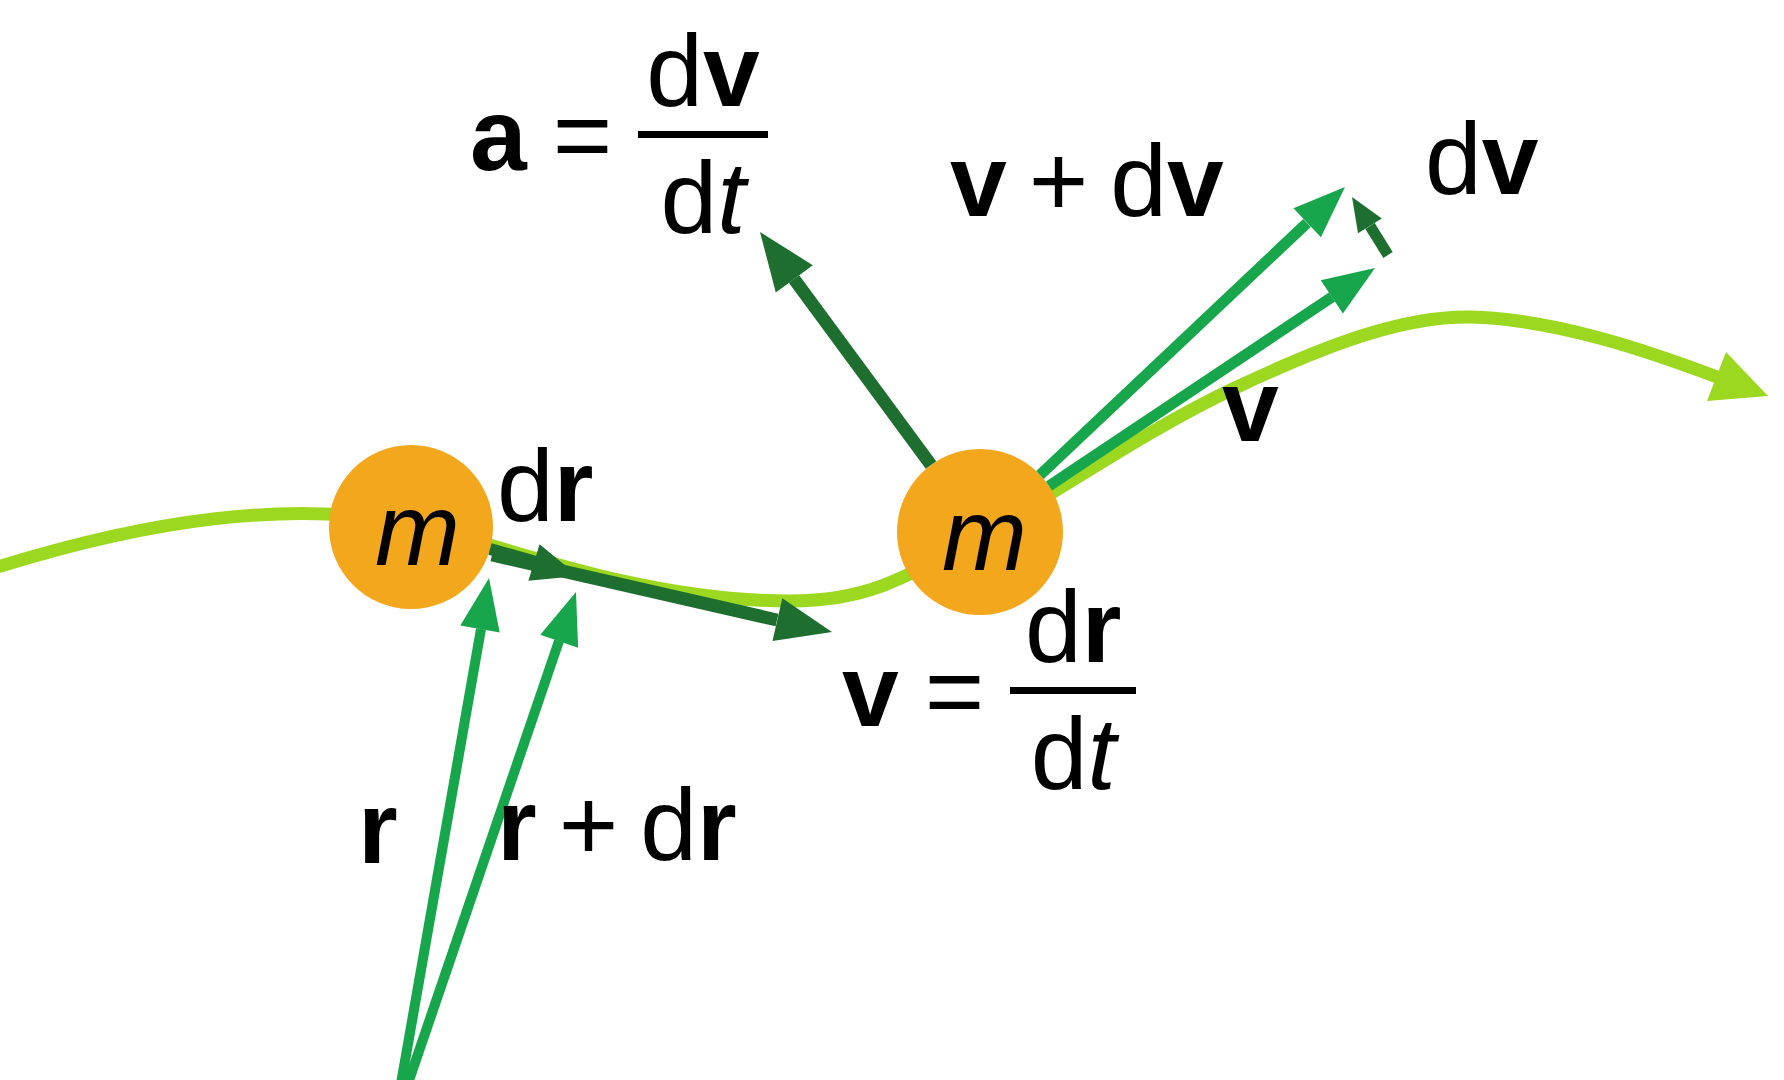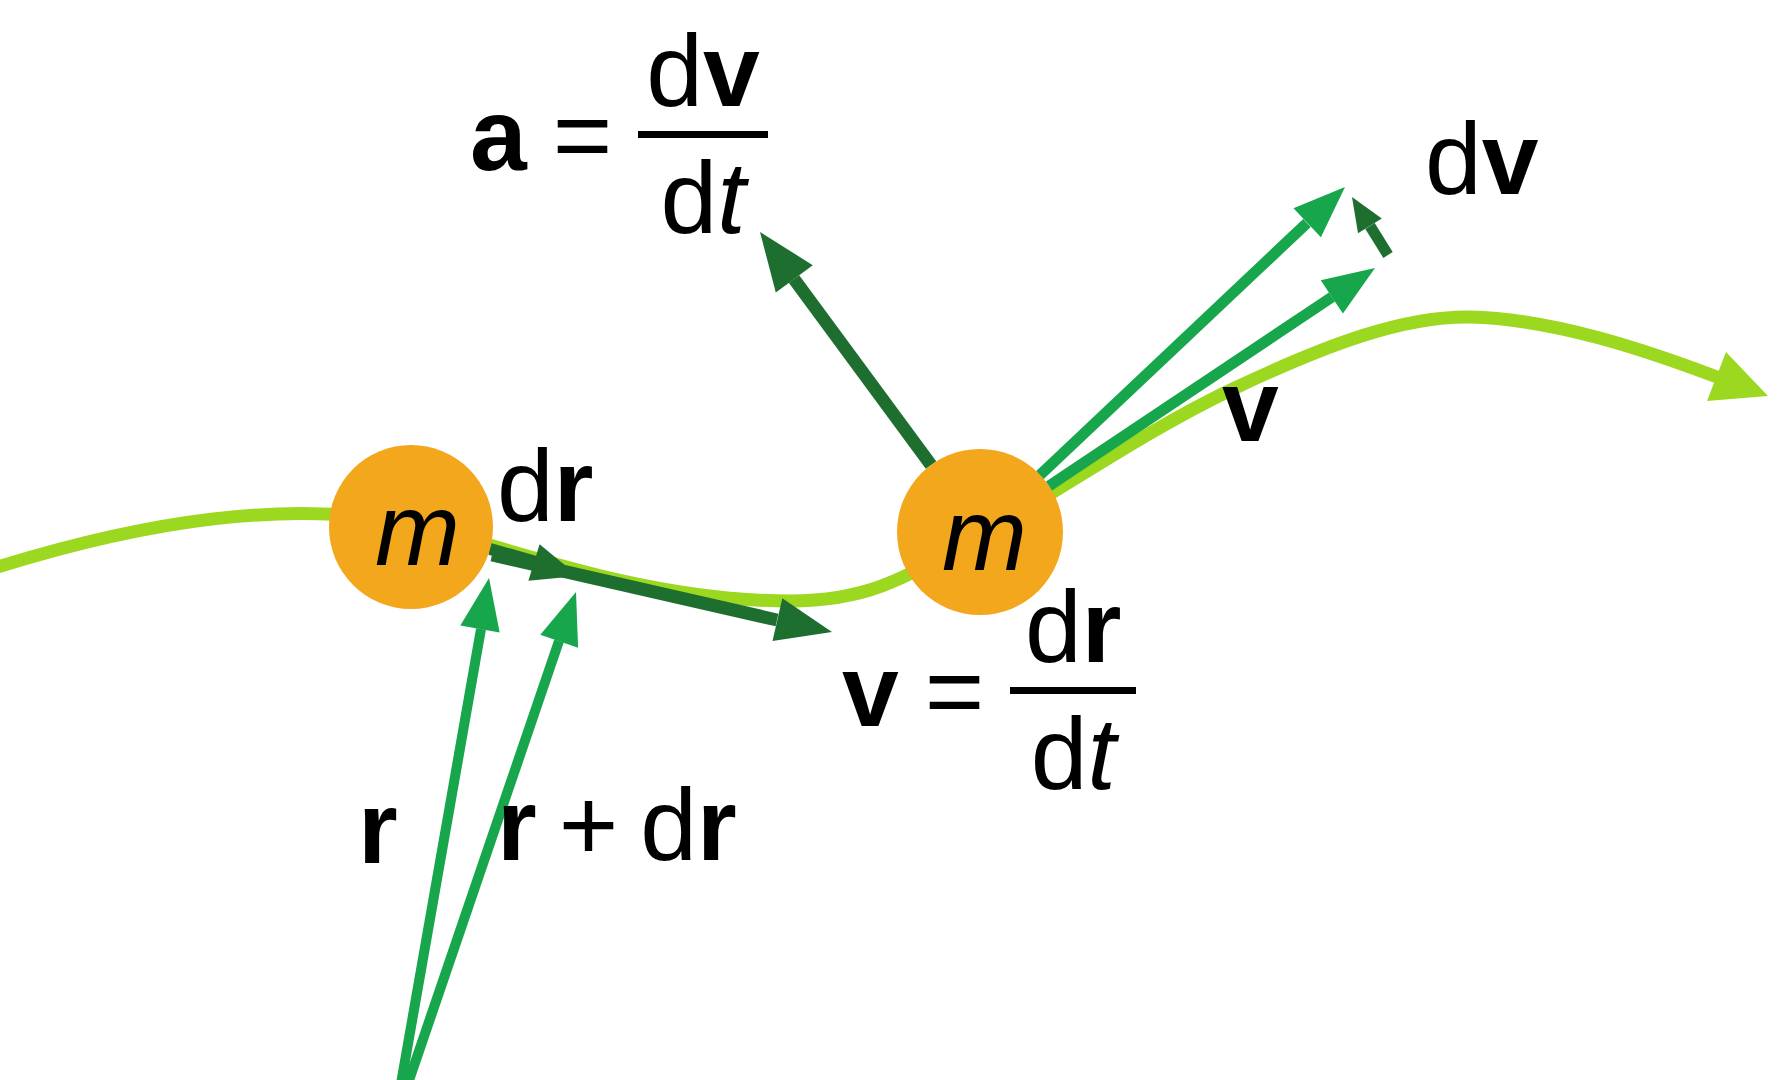--- a/index.html
+++ b/index.html
@@ -97,20 +97,23 @@
   </div>
 
   <div class="lbl" style="left:497px;top:774px;text-align:center;">
     <span class="b">r</span><span class="plus">+</span><span>d</span><span class="b">r</span>
   </div>
 
   <div class="lbl b" style="left:1222px;top:355px;">
     <span>v</span>
   </div>
 
+  <div class="lbl" style="left:950px;top:130px;">
+    <span class="b">v</span><span class="plus">+</span><span>d</span><span class="b">v</span>
+  </div>
 
   <div class="lbl" style="left:1425px;top:108px;">
     <span>d</span><span class="b">v</span>
   </div>
 
   <div class="formula" style="left:470px;top:20px;">
     <span class="b">a</span>
     <span class="eq">=</span>
     <span class="frac">
       <span class="num"><span>d</span><span class="b">v</span></span>

